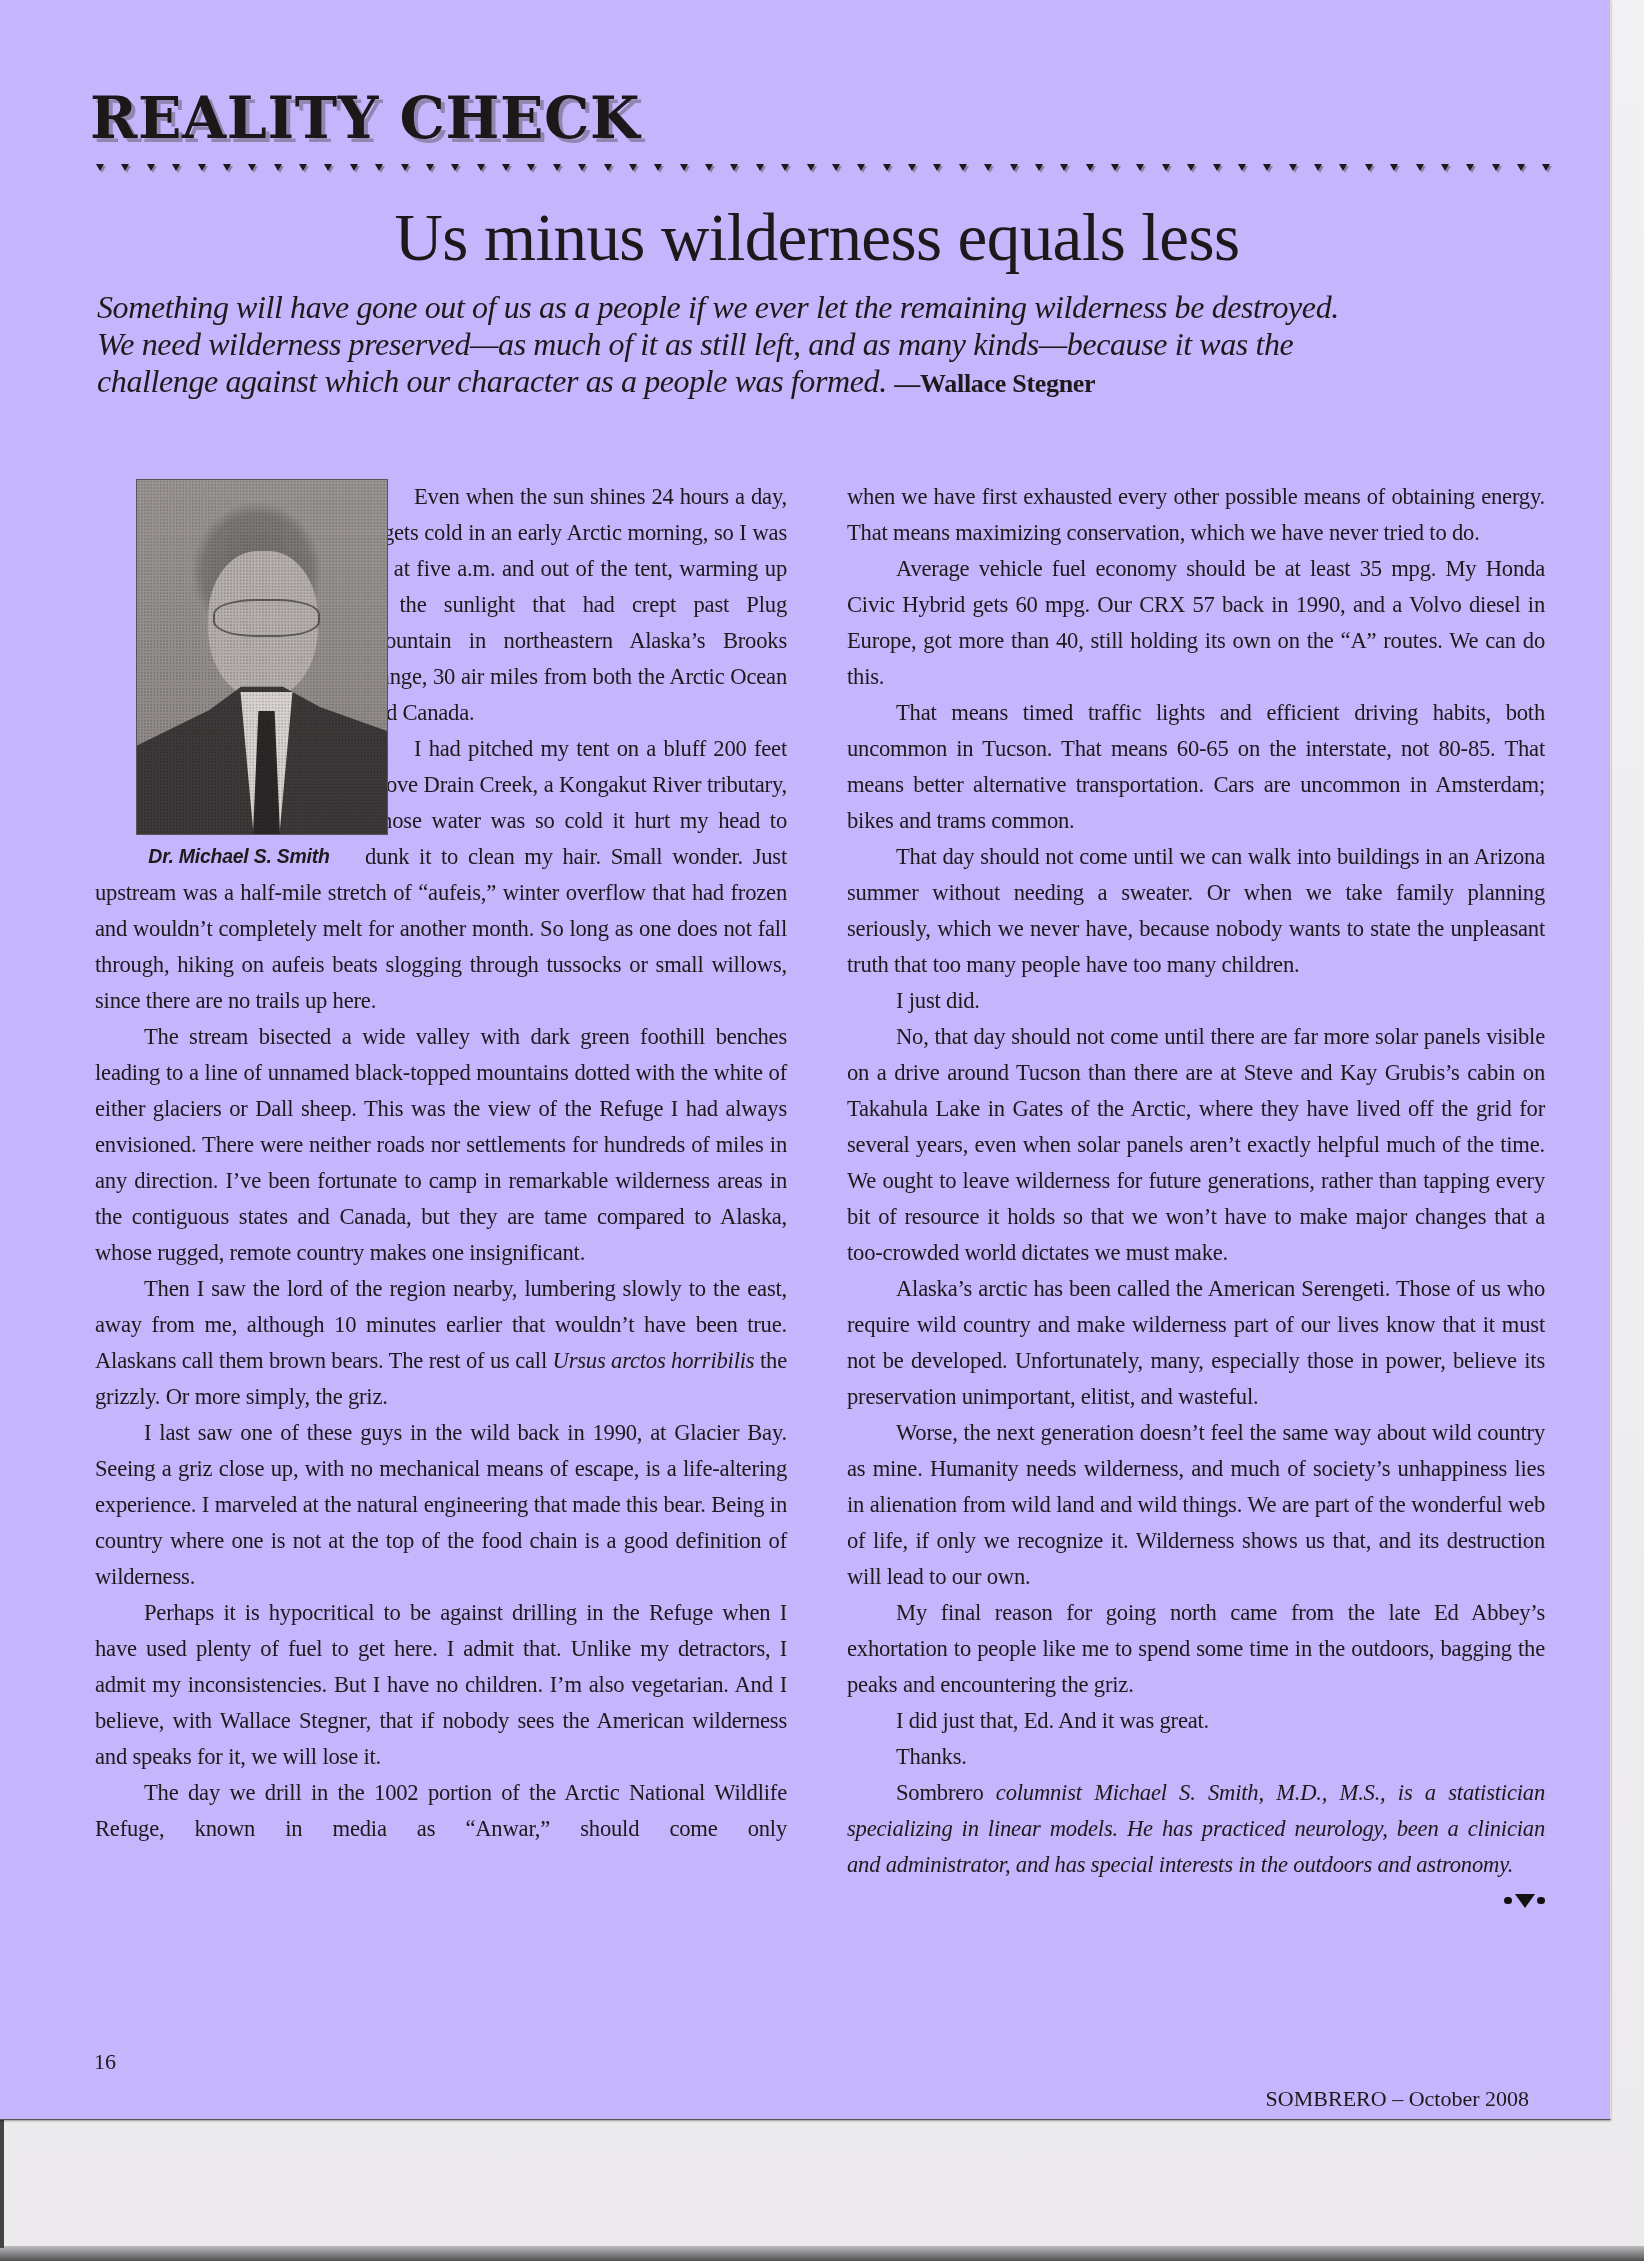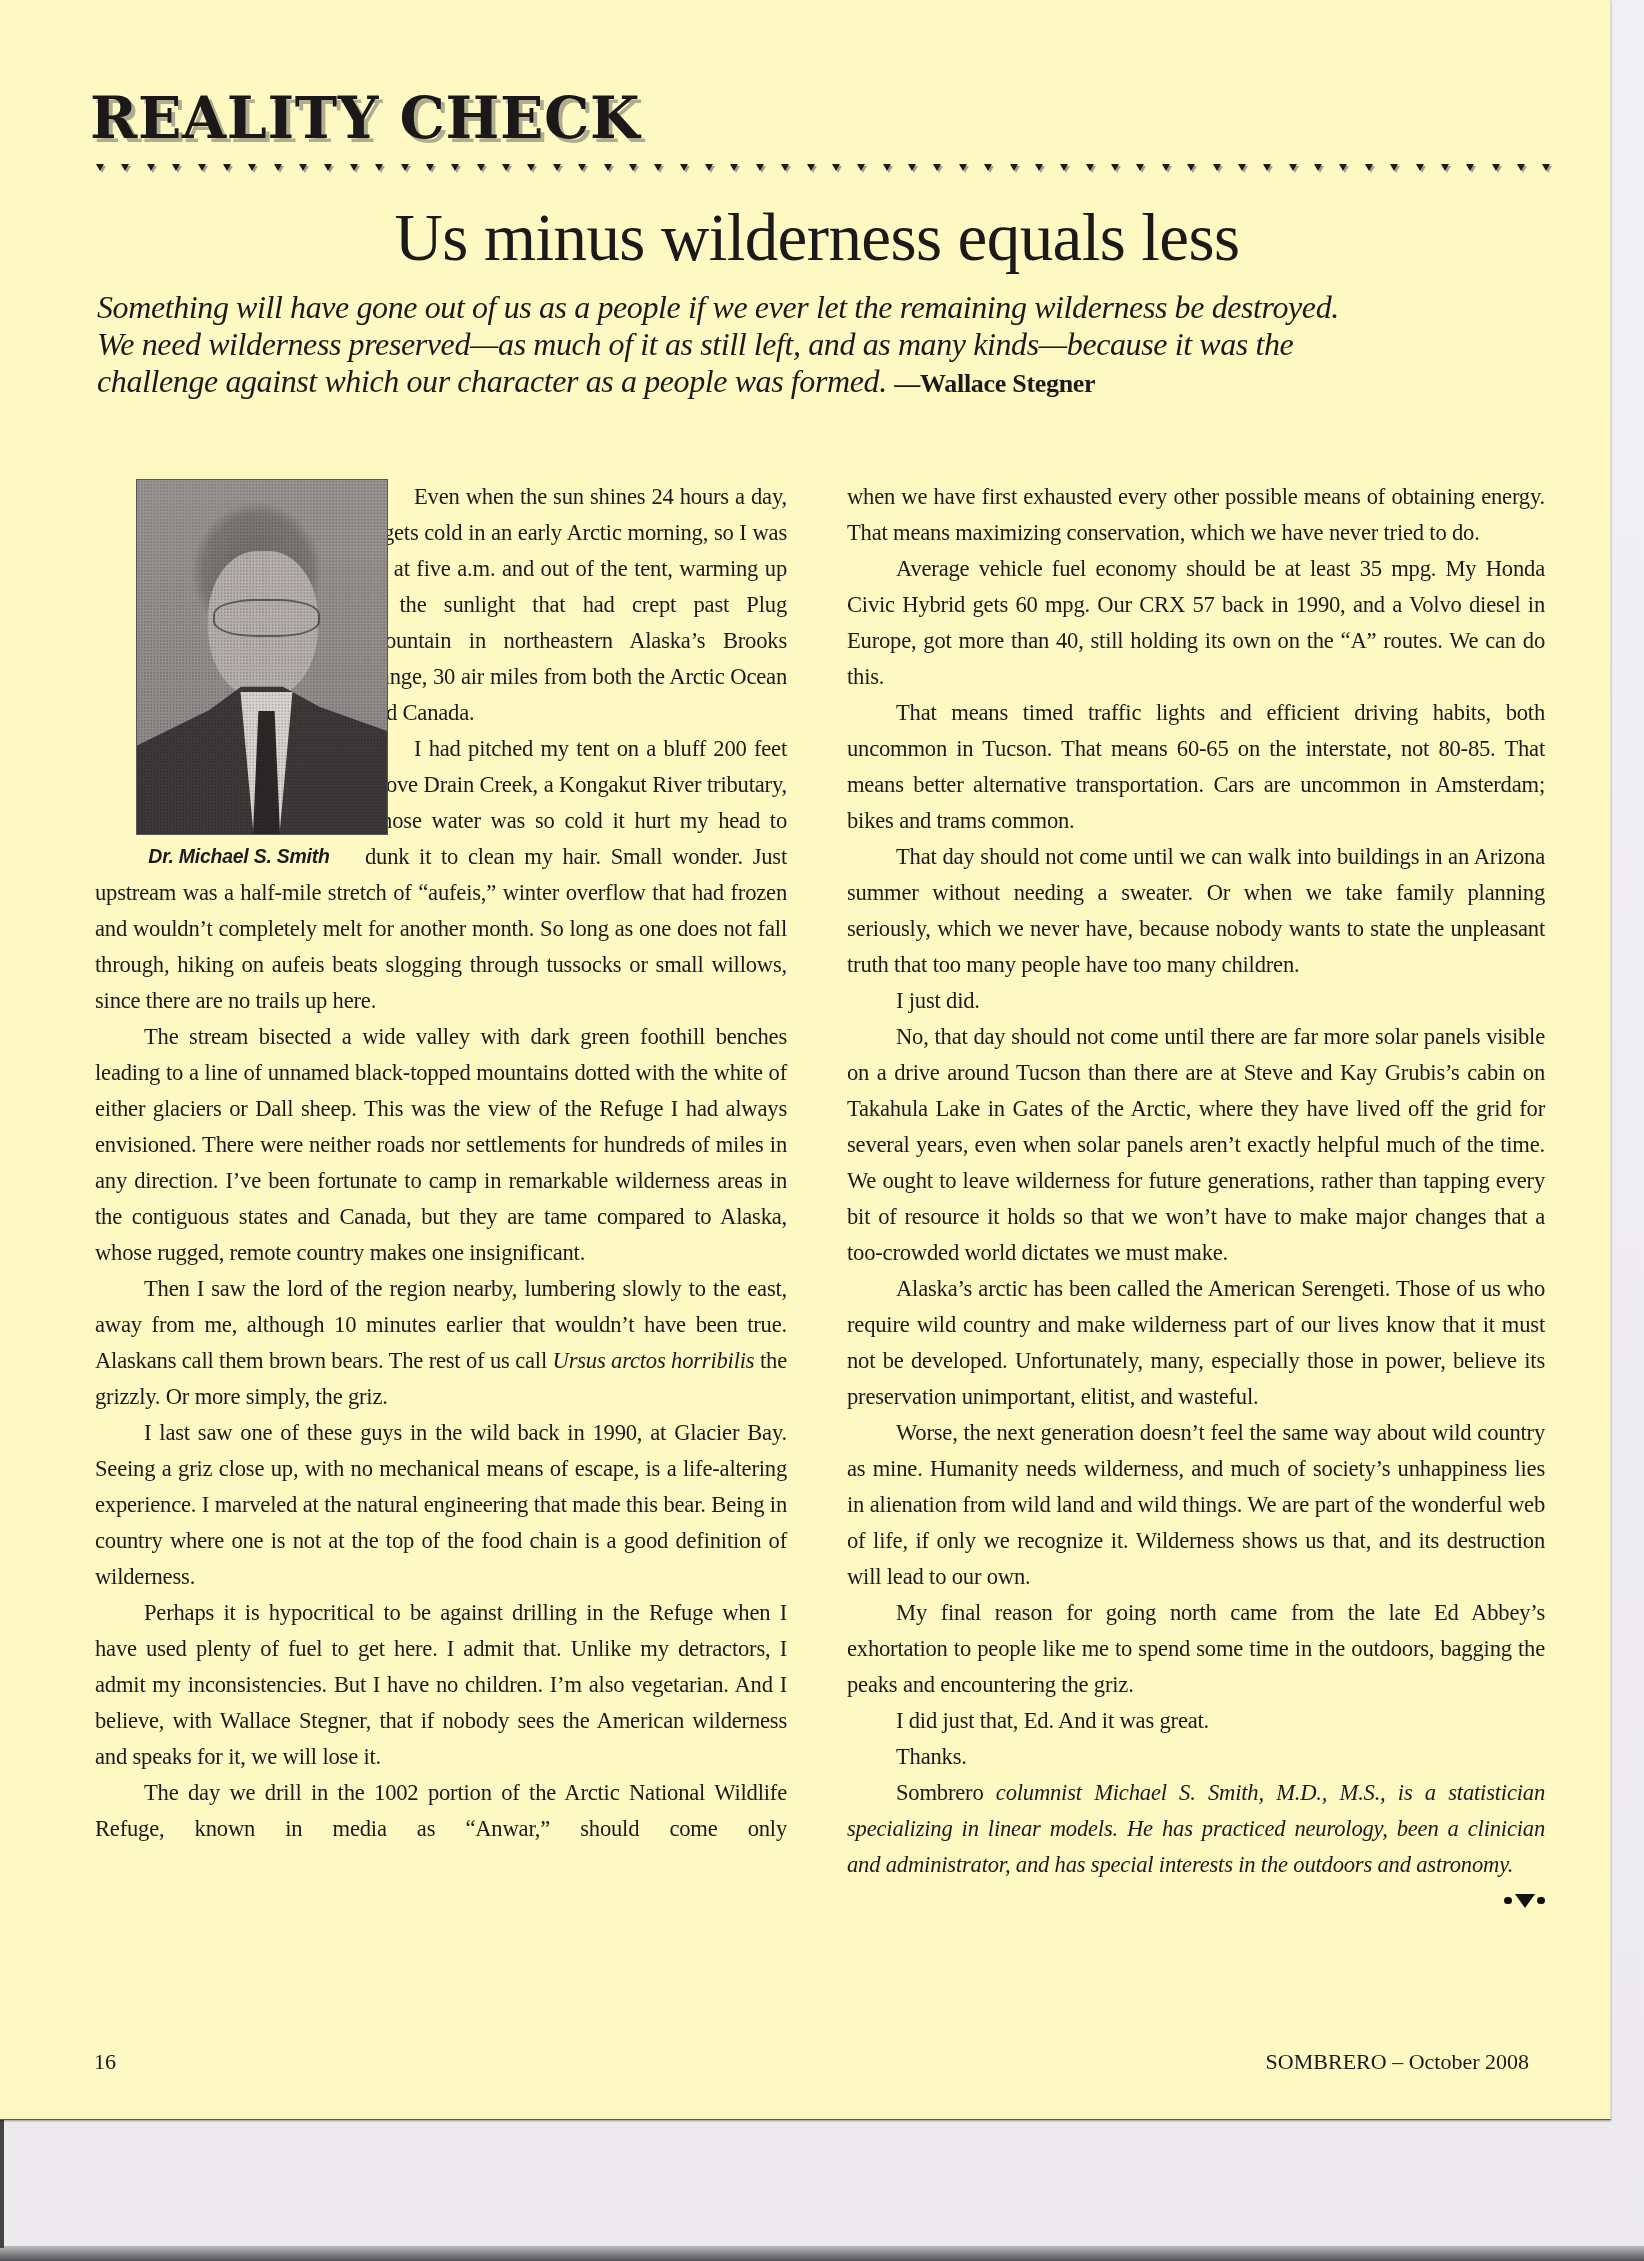--- a/index.html
+++ b/index.html
@@ -12,21 +12,21 @@
   .scan-bg {
     position: absolute; left: 0; top: 0; width: 1644px; height: 2261px;
     background: linear-gradient(#f1f0f2, #eceaec);
   }
   .scan-bottom-shadow {
     position: absolute; left: 0; top: 2246px; width: 1644px; height: 15.5px;
     background: linear-gradient(#bdbbbd, #4a494b);
   }
   .page {
     position: absolute; left: 0; top: 0; width: 1610px; height: 2119px;
-    background: #fef9c3;
+    background: #c4b5fd;
     border-right: 1.3px solid #e2dad6;
     border-bottom: 1.9px solid #555;
     box-shadow: 0 1.3px 1.9px rgba(0,0,0,0.35);
   }
   .page-left-edge {
     position: absolute; left: 0; top: 2119px; width: 3.9px; height: 129px; background: #444;
   }
   .kicker {
     position: absolute; left: 90px; top: 89px;
     font-family: "DejaVu Serif", serif; font-weight: bold;
@@ -128,21 +128,21 @@
   .end-mark .dot { display: inline-block; width: 7.7px; height: 7.7px; border-radius: 50%; background: #111; vertical-align: middle; }
   .end-mark .tri {
     display: inline-block; width: 0; height: 0; vertical-align: middle;
     border-left: 10.3px solid transparent; border-right: 10.3px solid transparent;
     border-top: 14px solid #111; margin: 0 2.6px;
   }
   .folio {
     position: absolute; top: 2049px; font-size: 22px; line-height: 26px; color: #1c1a1a;
   }
   .folio-left { left: 94px; }
-  .folio-right { right: 81px; text-align: right; width: 516px; }
+  .folio-right { right: 81px; text-align: right; width: 516px; margin-top: 37px; }
 </style>
 </head>
 <body>
 
 <div class="scan-bg"></div>
 <div class="scan-bottom-shadow"></div>
 <div class="page-left-edge"></div>
 
 <div class="page">
 

